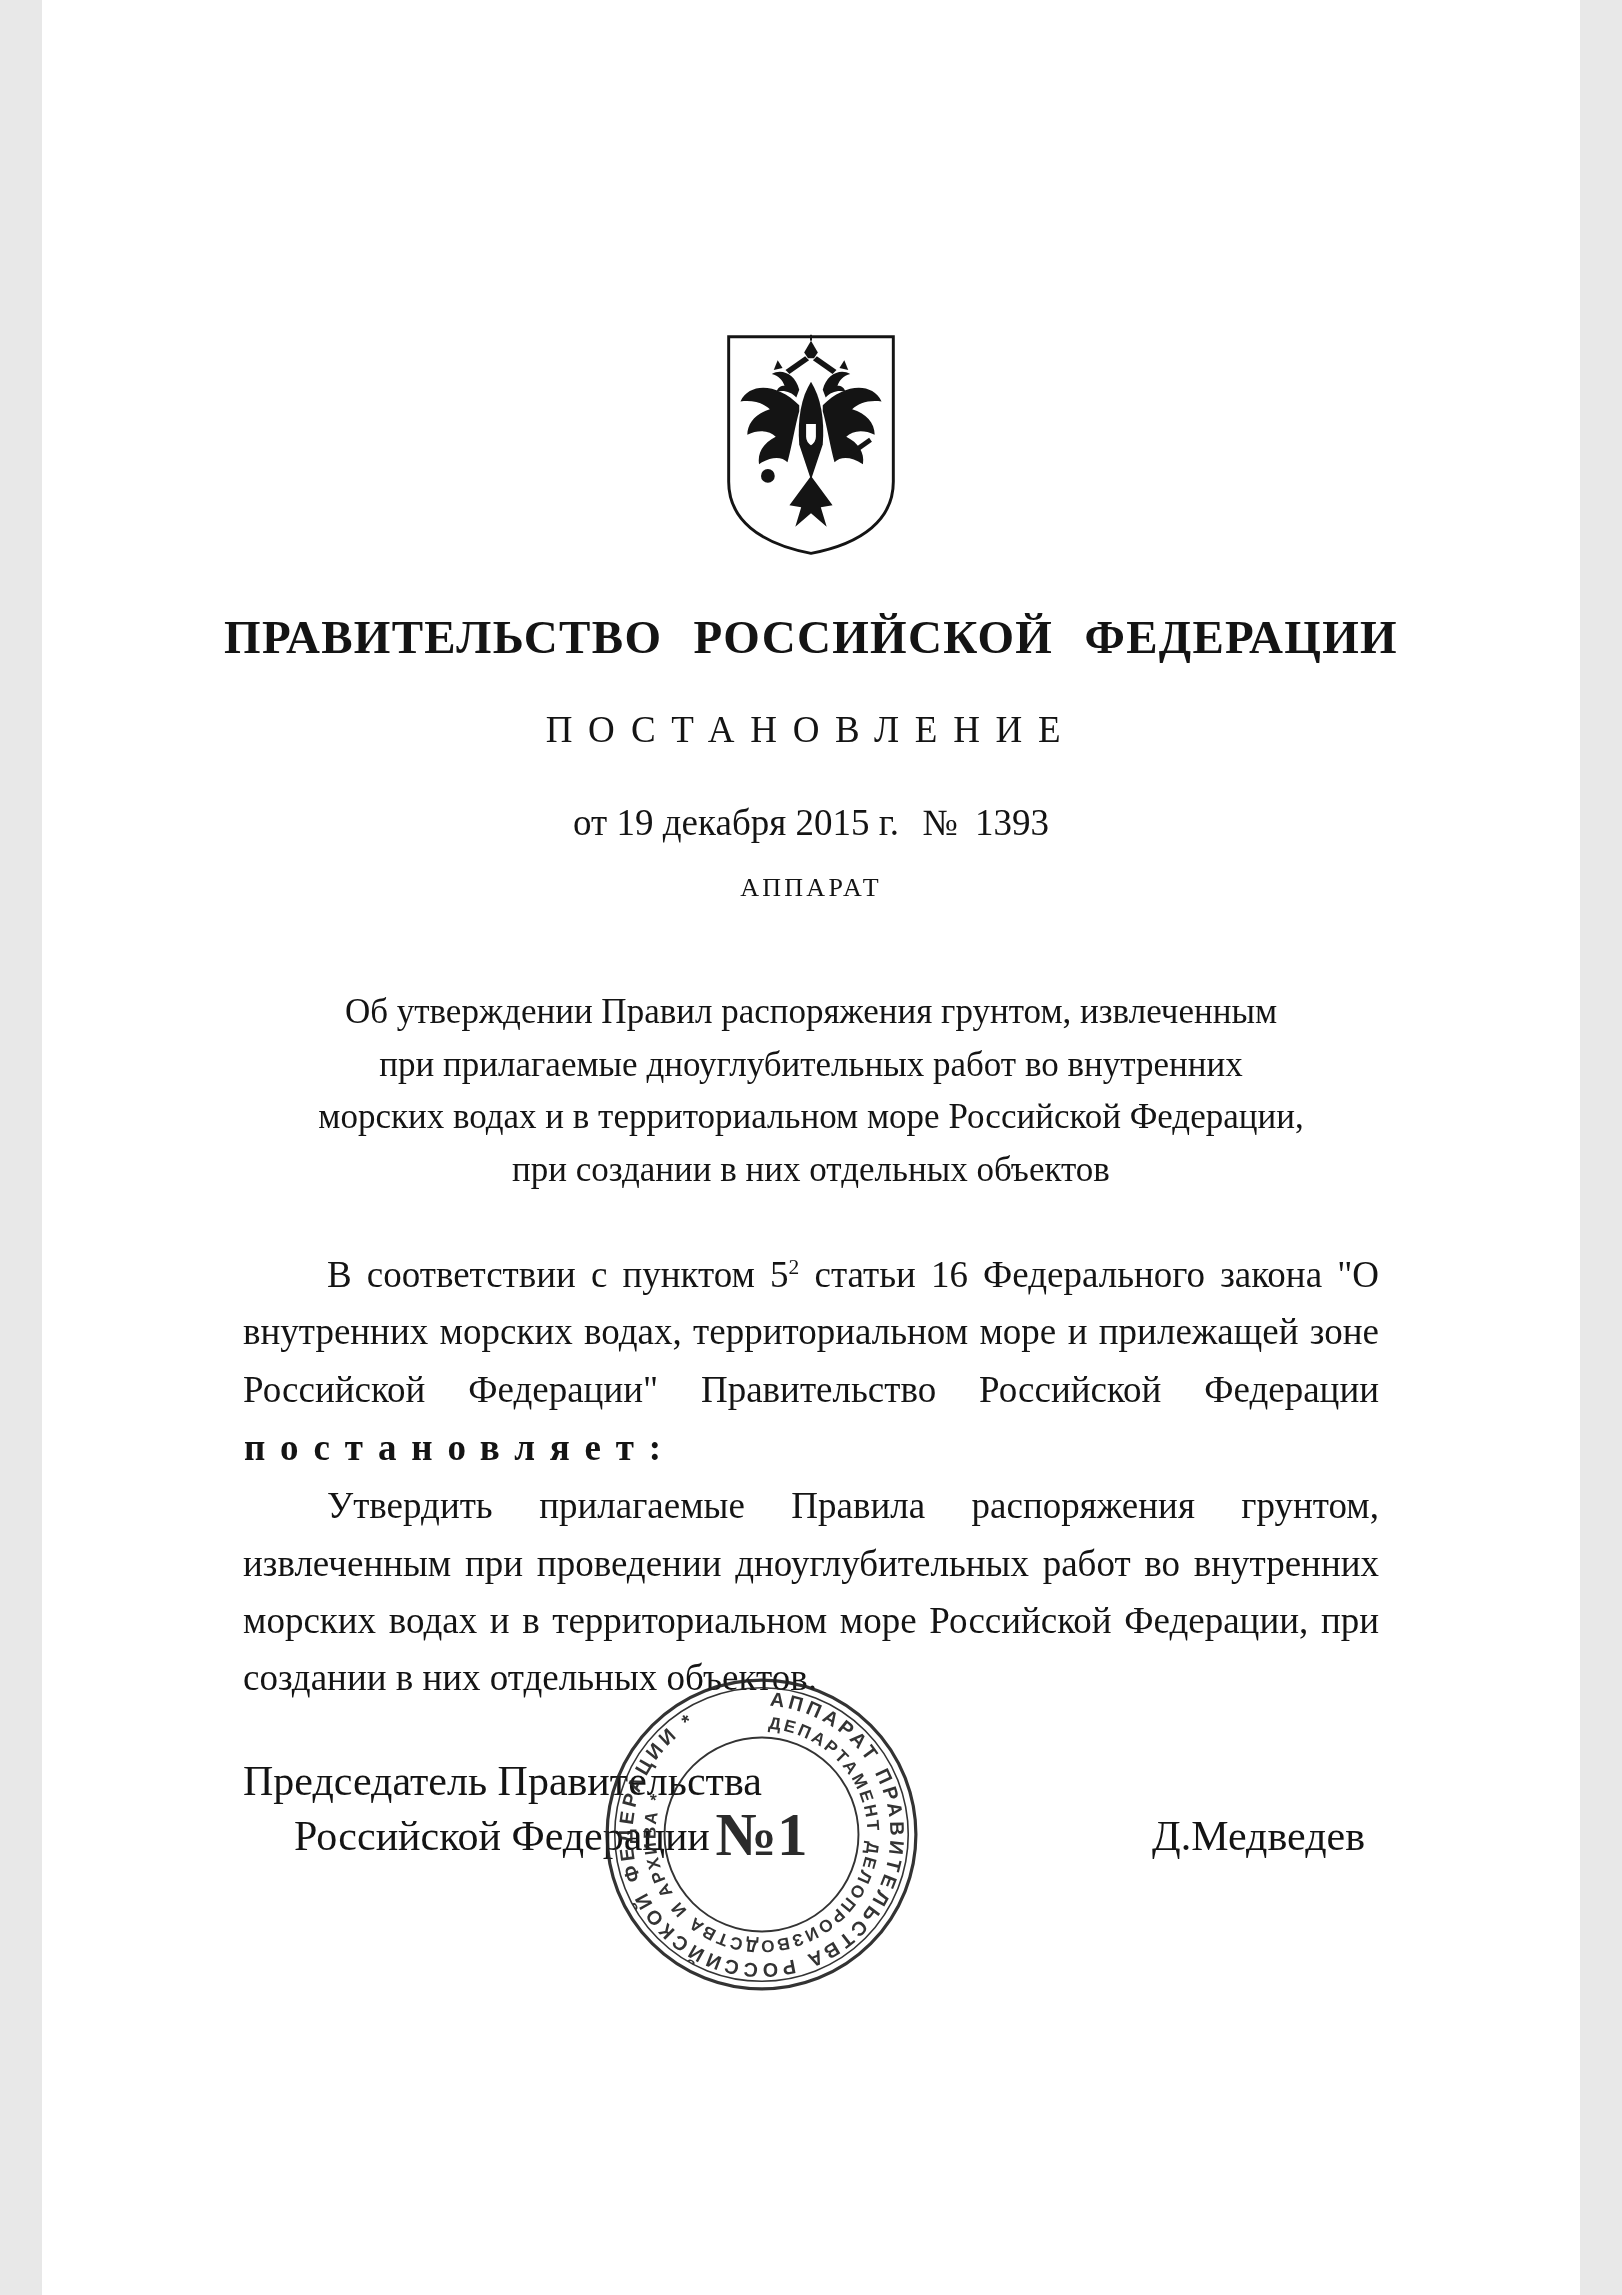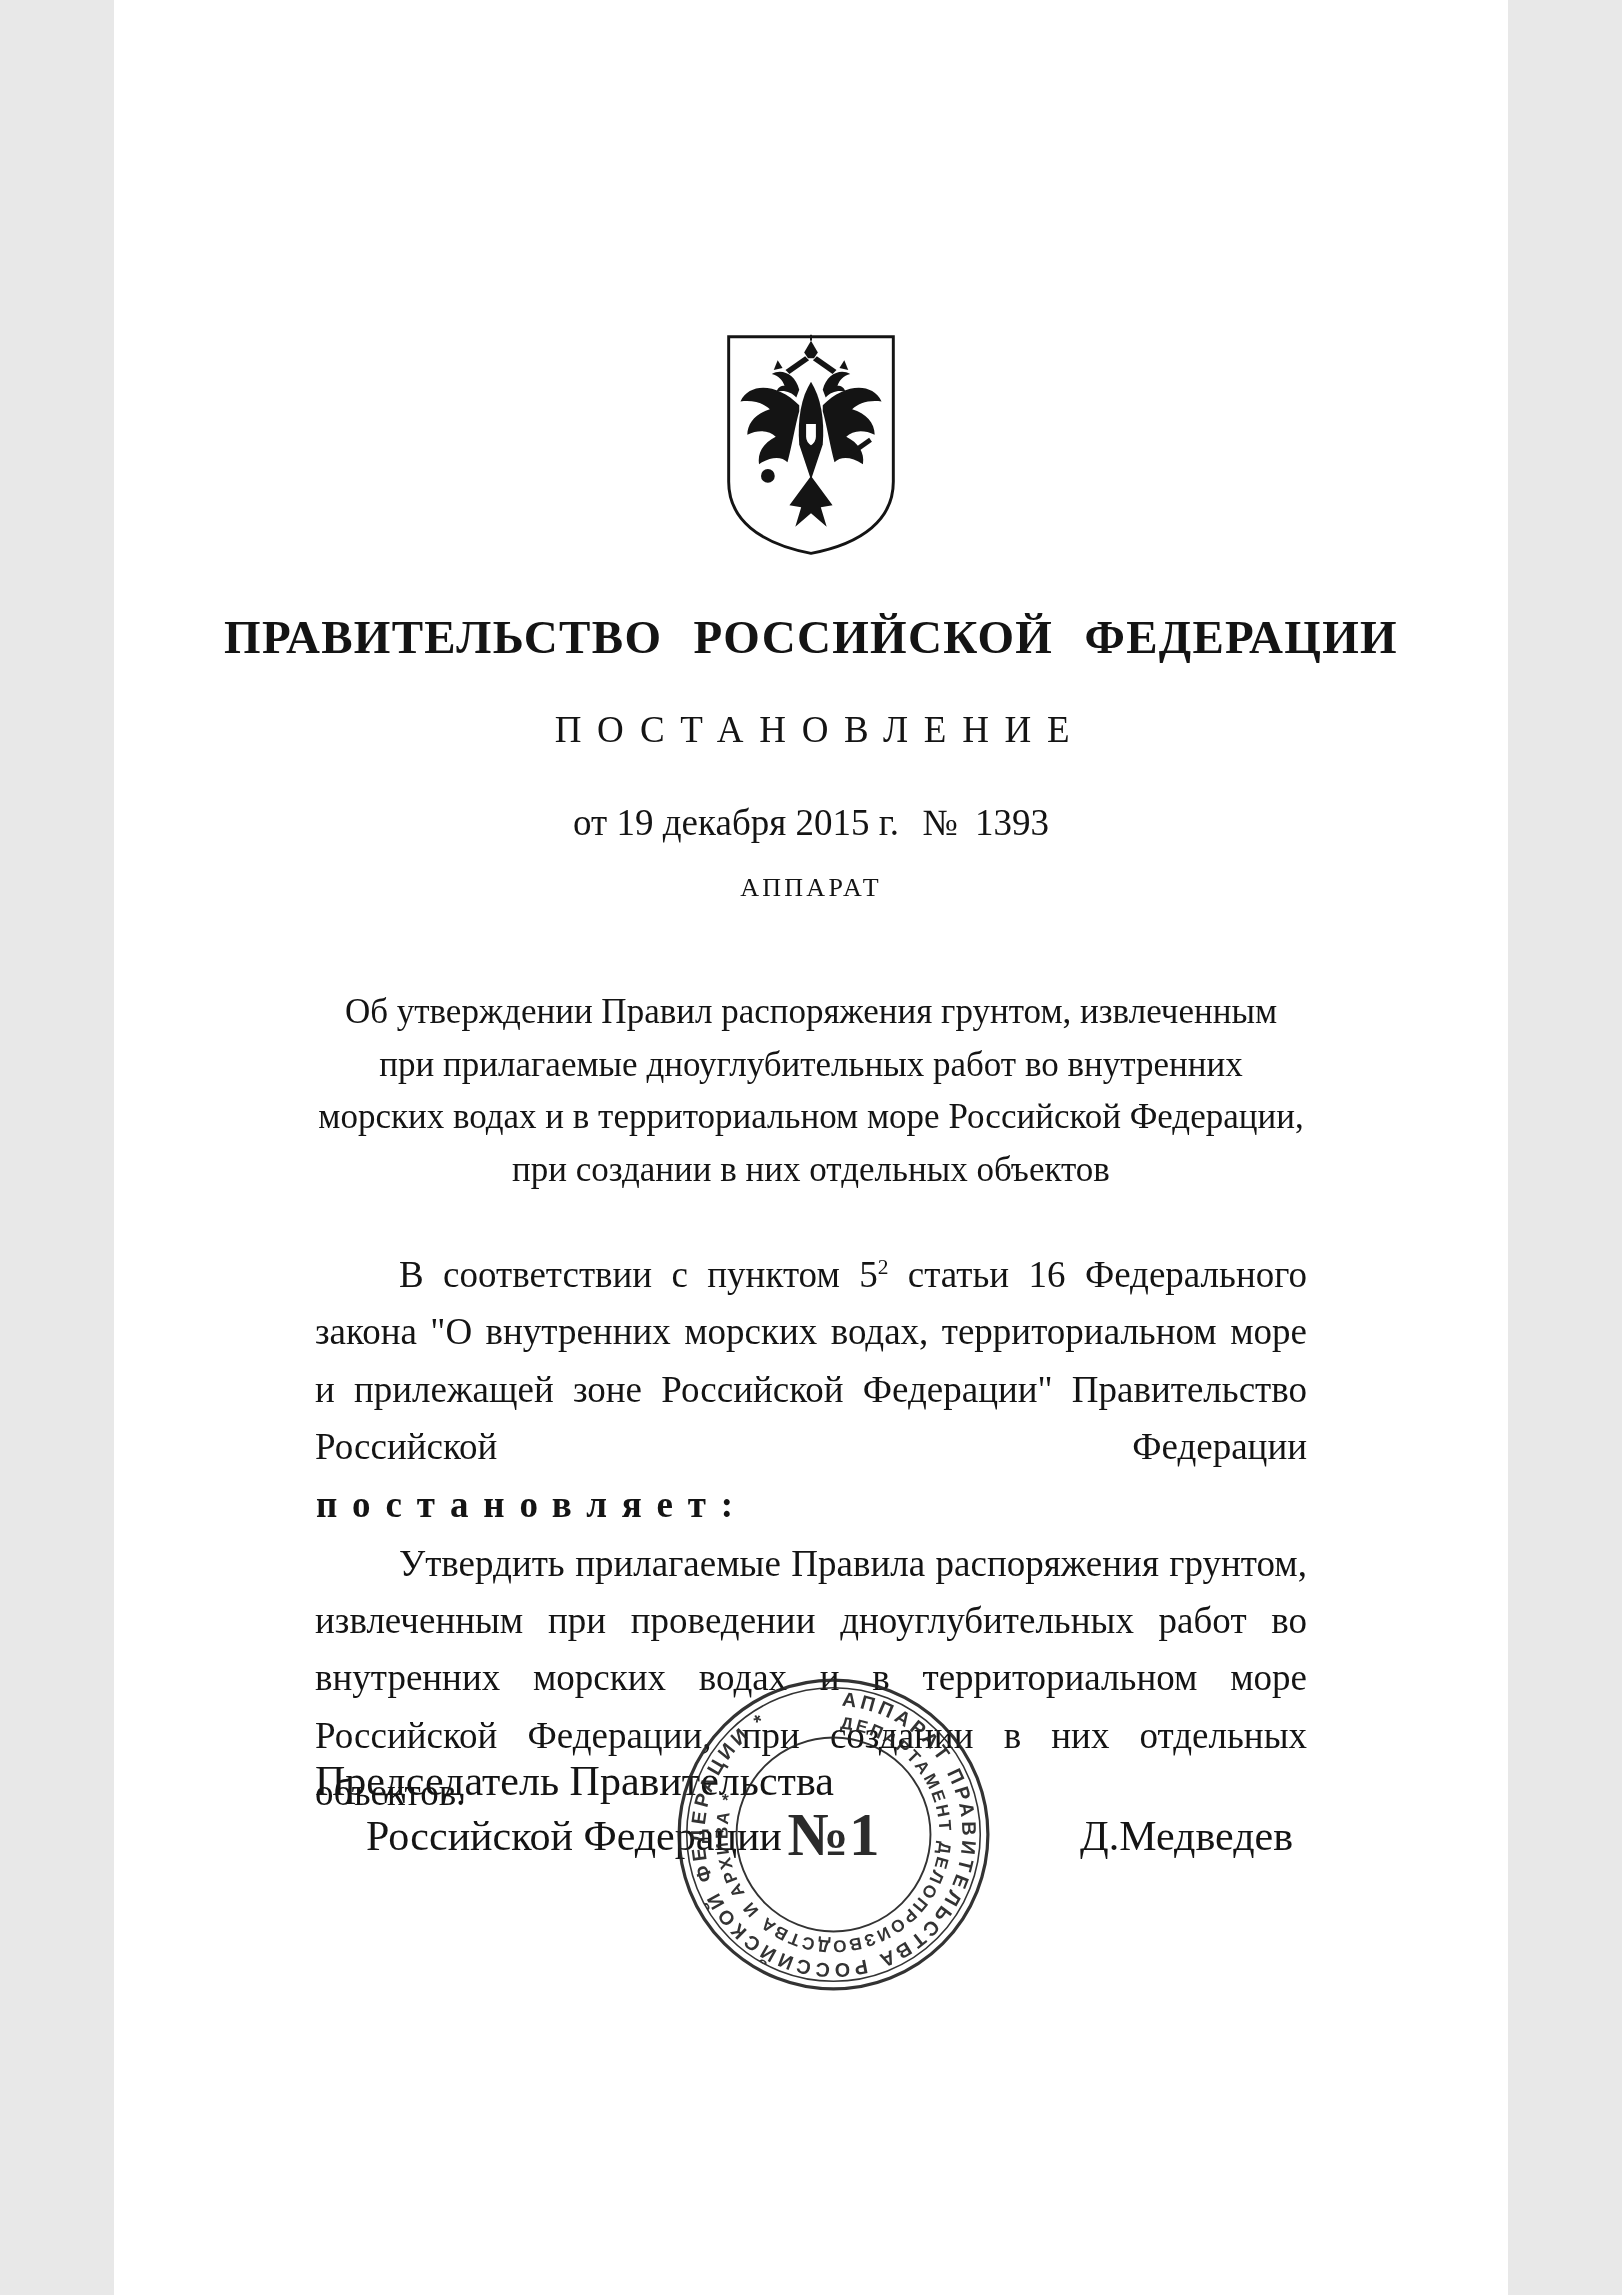--- a/index.html
+++ b/index.html
@@ -1,18 +1,18 @@
 <!DOCTYPE html>
 <html style="font-size:10.5px"><head>
 <meta charset="utf-8">
 <style>
   html, body { margin: 0; padding: 0; background: #e8e8e8; }
   .page {
     position: relative;
-    width: 1394px;
+    width: 1538px;
     height: 2295px;
     margin: 0 auto;
     background: #ffffff;
     font-family: "Liberation Serif", serif;
     color: #141414;
     overflow: hidden;
   }
 
   
   .coat {
@@ -38,21 +38,20 @@
     word-spacing: 18.3px;
   }
   .doc-type {
     position: absolute;
     top: 708px;
     left: 0;
     width: 100%;
     text-align: center;
     font-size: 37px;
     letter-spacing: 15.7px;
-    margin-left: 9px;
   }
   .date-line {
     position: absolute;
     top: 801px;
     left: 0;
     width: 100%;
     text-align: center;
     font-size: 37px;
   }
   .date-line .num-label { margin-left: 23.6px; }

